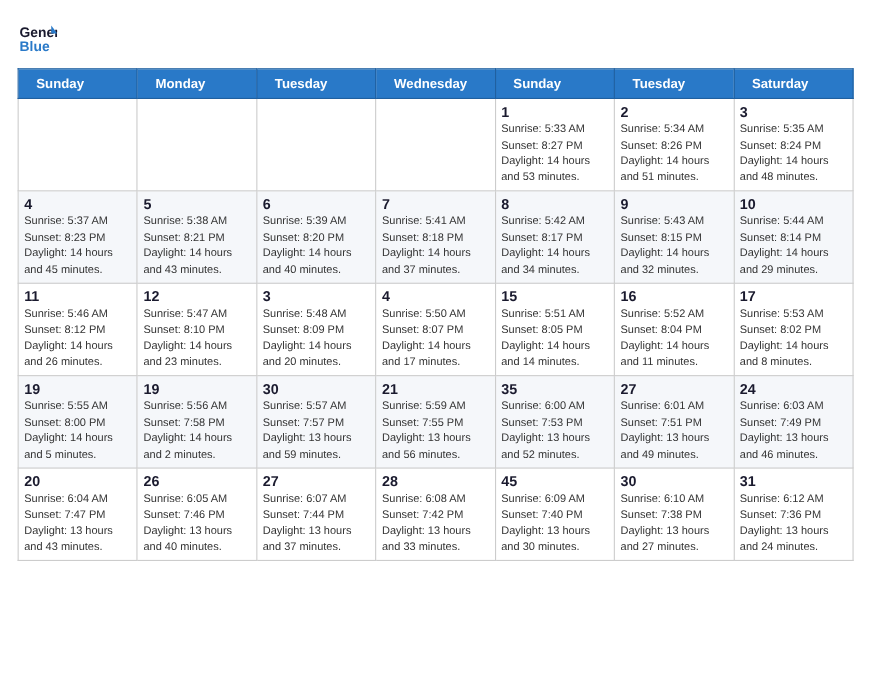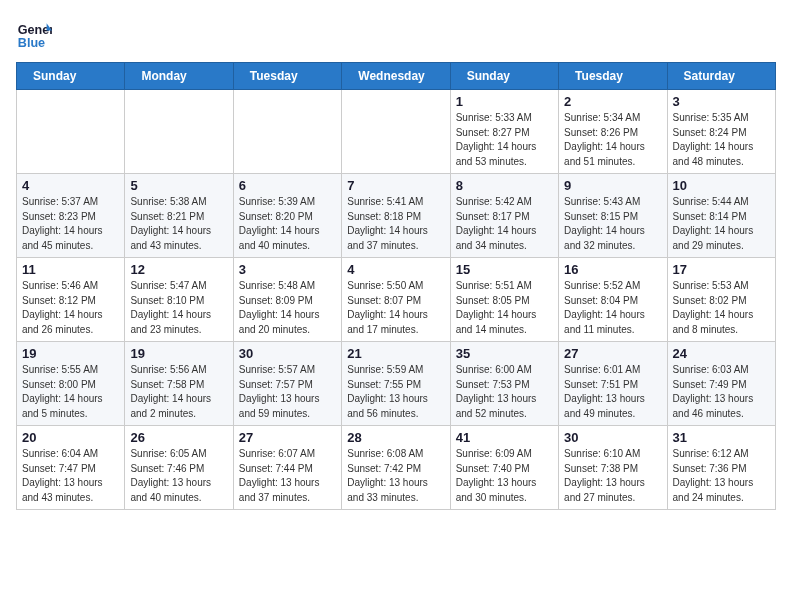--- a/index.html
+++ b/index.html
@@ -226,21 +226,21 @@
         </td>
         <td>
           <div class="day-num">27</div>
           <div class="day-info">Sunrise: 6:07 AM<br>Sunset: 7:44 PM<br>Daylight: 13 hours<br>and 37 minutes.</div>
         </td>
         <td>
           <div class="day-num">28</div>
           <div class="day-info">Sunrise: 6:08 AM<br>Sunset: 7:42 PM<br>Daylight: 13 hours<br>and 33 minutes.</div>
         </td>
         <td>
-          <div class="day-num">41</div>
+          <div class="day-num">45</div>
           <div class="day-info">Sunrise: 6:09 AM<br>Sunset: 7:40 PM<br>Daylight: 13 hours<br>and 30 minutes.</div>
         </td>
         <td>
           <div class="day-num">30</div>
           <div class="day-info">Sunrise: 6:10 AM<br>Sunset: 7:38 PM<br>Daylight: 13 hours<br>and 27 minutes.</div>
         </td>
         <td>
           <div class="day-num">31</div>
           <div class="day-info">Sunrise: 6:12 AM<br>Sunset: 7:36 PM<br>Daylight: 13 hours<br>and 24 minutes.</div>
         </td>

